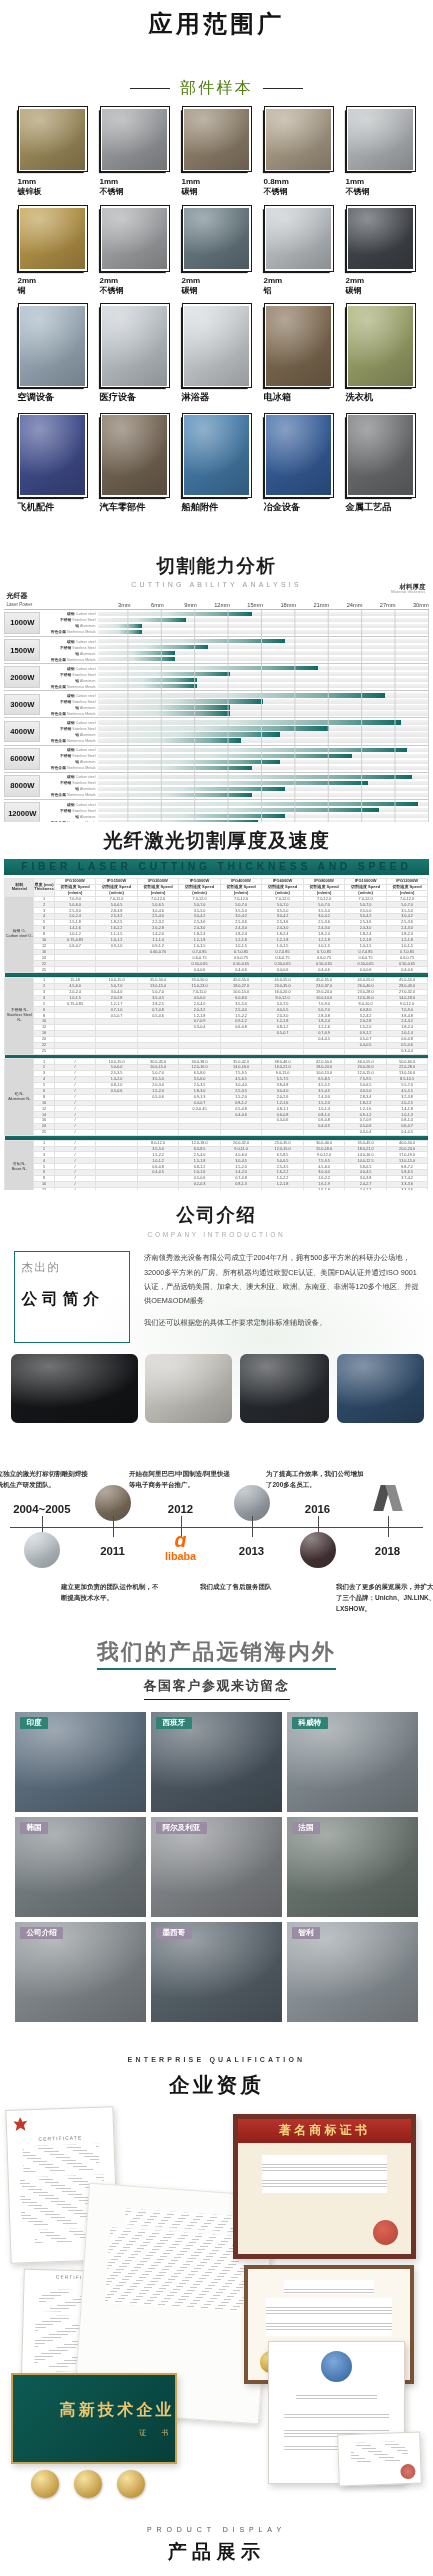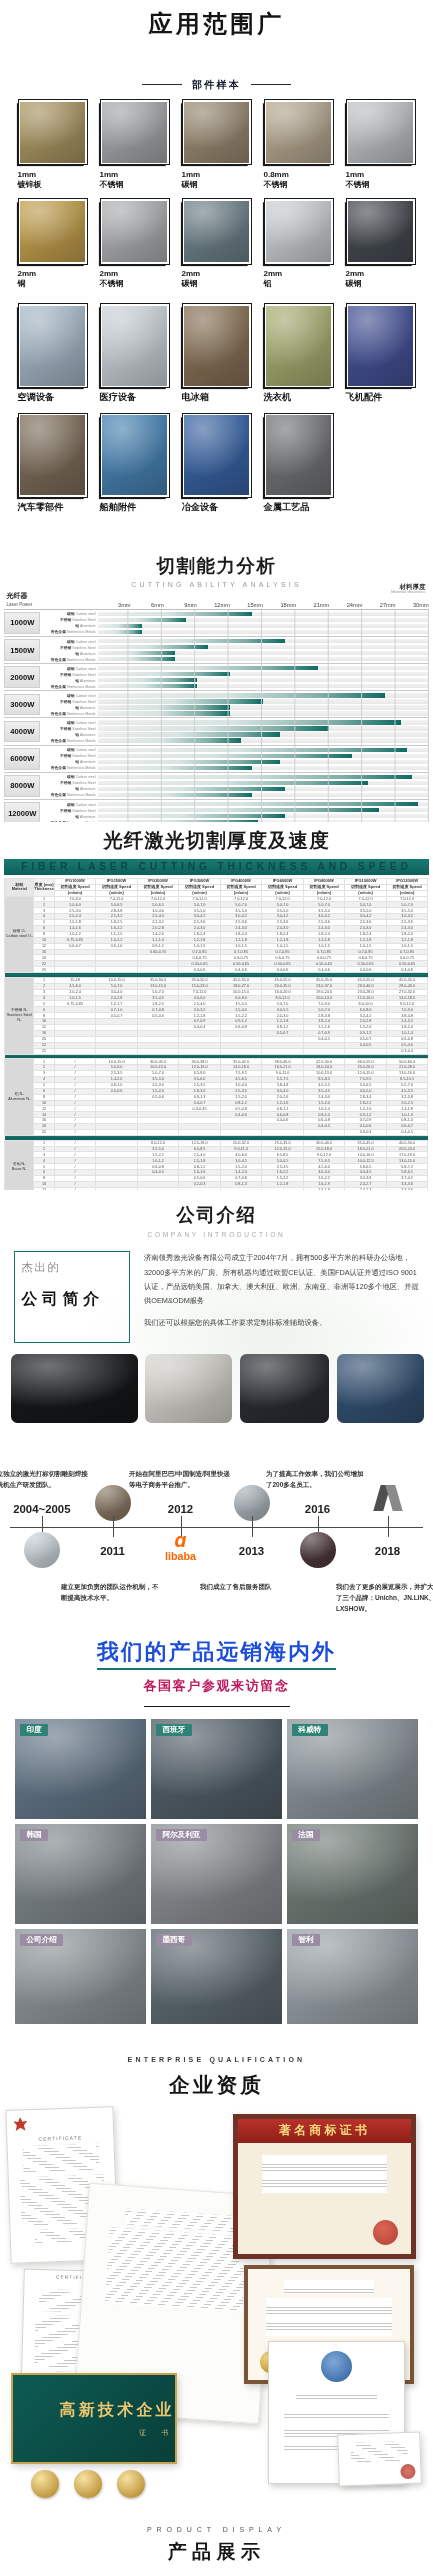--- a/index.html
+++ b/index.html
@@ -7,21 +7,21 @@
   section{position:relative;overflow:hidden;width:433px;}
   
   .s-hero{height:68px;text-align:center;}
   .hero-title{font-size:24px;font-weight:900;letter-spacing:3.2px;color:#151515;margin-top:7.6px;}
   .pills{display:flex;justify-content:center;gap:13px;margin-top:7.6px;}
   .pill{background:linear-gradient(#2d837c,#1c6e68);color:#fff;font-size:10.3px;font-weight:bold;
         padding:3.8px 14px;border-radius:12px;letter-spacing:1.1px;}
   
   .linetitle{display:flex;align-items:center;justify-content:center;gap:9.7px;margin:9.7px 0 7.6px;}
   .linetitle .ln{width:40px;height:1.1px;background:#2b2b2b;}
-  .linetitle .tx{font-size:10px;font-weight:bold;letter-spacing:2.2px;color:#0f172a;}
+  .linetitle .tx{font-size:16px;font-weight:normal;letter-spacing:2.2px;color:#4d7c0f;}
   
   .grid5{display:grid;grid-template-columns:repeat(5,70px);gap:8.7px 12px;justify-content:center;}
   .pframe{border:1.1px solid #191919;background:#fff;padding:1.6px;box-shadow:-2.7px 2.7px 0 -1.6px #191919;}
   .photo{width:100%;height:61px;}
   .photo.tall{height:80px;}
   .slab{font-size:8px;font-weight:bold;color:#161616;line-height:1.25;margin-top:4.3px;}
   .s-samples{height:235px;}
   .s-fields{height:238px;}
   
   .s-chart{height:281px;}
@@ -91,25 +91,25 @@
   .tl-media.below{top:74px;}
   .tl-circle{width:36px;height:36px;border-radius:50%;}
   .tl-ali{text-align:center;}
   .ali-a{font-size:19.5px;line-height:.9;color:#f60;font-weight:900;font-style:italic;display:block;}
   .ali-t{font-size:10.8px;color:#f60;font-weight:bold;display:block;}
   .tl-geo span{display:inline-block;width:9.7px;height:26px;margin:0 1.1px;background:#4f4f4f;transform:skewX(-16deg);}
   .tl-geo span:last-child{background:#8a8a8a;transform:skewX(16deg);}
   
   .s-products{height:395px;}
   .prod-h{display:block;text-align:center;margin-top:7.6px;}
-  .prod-h .t{display:inline-block;font-size:21.7px;font-weight:900;color:#1d4ed8;letter-spacing:2.2px;
+  .prod-h .t{display:inline-block;font-size:21.7px;font-weight:900;color:#737373;letter-spacing:2.2px;
      border-bottom:2.2px solid #17756e;padding-bottom:2.2px;}
   .prod-s{display:block;text-align:center;margin-top:7.6px;}
-  .prod-s .t{display:inline-block;font-size:13px;font-weight:900;color:#be185d;letter-spacing:1.6px;
-     border-bottom:1.1px solid #171717;padding-bottom:11px;}
+  .prod-s .t{display:inline-block;font-size:13px;font-weight:900;color:#404040;letter-spacing:1.6px;
+     border-bottom:1.1px solid #171717;padding-bottom:4px;}
   .pgrid{display:grid;grid-template-columns:repeat(3,131px);gap:4.9px 4.9px;justify-content:center;margin-top:12px;}
   .pcell{height:100px;position:relative;}
   .pbadge{position:absolute;top:4.9px;left:4.9px;color:#fff;font-size:7.6px;font-weight:bold;padding:1.1px 6.5px;border-radius:1.1px;}
   
   .s-quals{height:498px;}
   .qual-en{text-align:center;font-size:7px;color:#3c3c3c;letter-spacing:3.2px;margin-top:32px;font-weight:bold;}
   .qual-zh{text-align:center;font-size:20.6px;font-weight:900;color:#151515;letter-spacing:3.2px;margin-top:7.6px;}
   .certs{position:relative;height:373px;margin-top:9.7px;}
   .cert{position:absolute;background:#fff;border:0.5px solid #d8d4cc;box-shadow:1.6px 2.7px 6.5px rgba(0,0,0,.18);}
   .cl{margin:4.3px auto;width:72%;background:repeating-linear-gradient(#fff 0 2.7px,#c8c8c8 2.7px 3.2px);}
@@ -232,20 +232,26 @@
     <div class="slab" style="font-size:9.2px">空调设备</div>
   </div>
   <div>
     <div class="pframe">
       <div class="photo tall" style="background:radial-gradient(120% 100% at 30% 18%, rgba(255,255,255,.4), rgba(255,255,255,0) 60%), linear-gradient(145deg, #cfd6dc, rgb(141,146,150))"></div>
     </div>
     <div class="slab" style="font-size:9.2px">医疗设备</div>
   </div>
   <div>
     <div class="pframe">
+      <div class="photo tall" style="background:radial-gradient(120% 100% at 30% 18%, rgba(255,255,255,.4), rgba(255,255,255,0) 60%), linear-gradient(145deg, #dde2e6, rgb(150,154,156))"></div>
+    </div>
+    <div class="slab" style="font-size:9.2px">淋浴器</div>
+  </div>
+  <div>
+    <div class="pframe">
       <div class="photo tall" style="background:radial-gradient(120% 100% at 30% 18%, rgba(255,255,255,.4), rgba(255,255,255,0) 60%), linear-gradient(145deg, #8a7458, rgb(94,79,60))"></div>
     </div>
     <div class="slab" style="font-size:9.2px">电冰箱</div>
   </div>
   <div>
     <div class="pframe">
       <div class="photo tall" style="background:radial-gradient(120% 100% at 30% 18%, rgba(255,255,255,.4), rgba(255,255,255,0) 60%), linear-gradient(145deg, #aab173, rgb(116,120,78))"></div>
     </div>
     <div class="slab" style="font-size:9.2px">洗衣机</div>
   </div>

